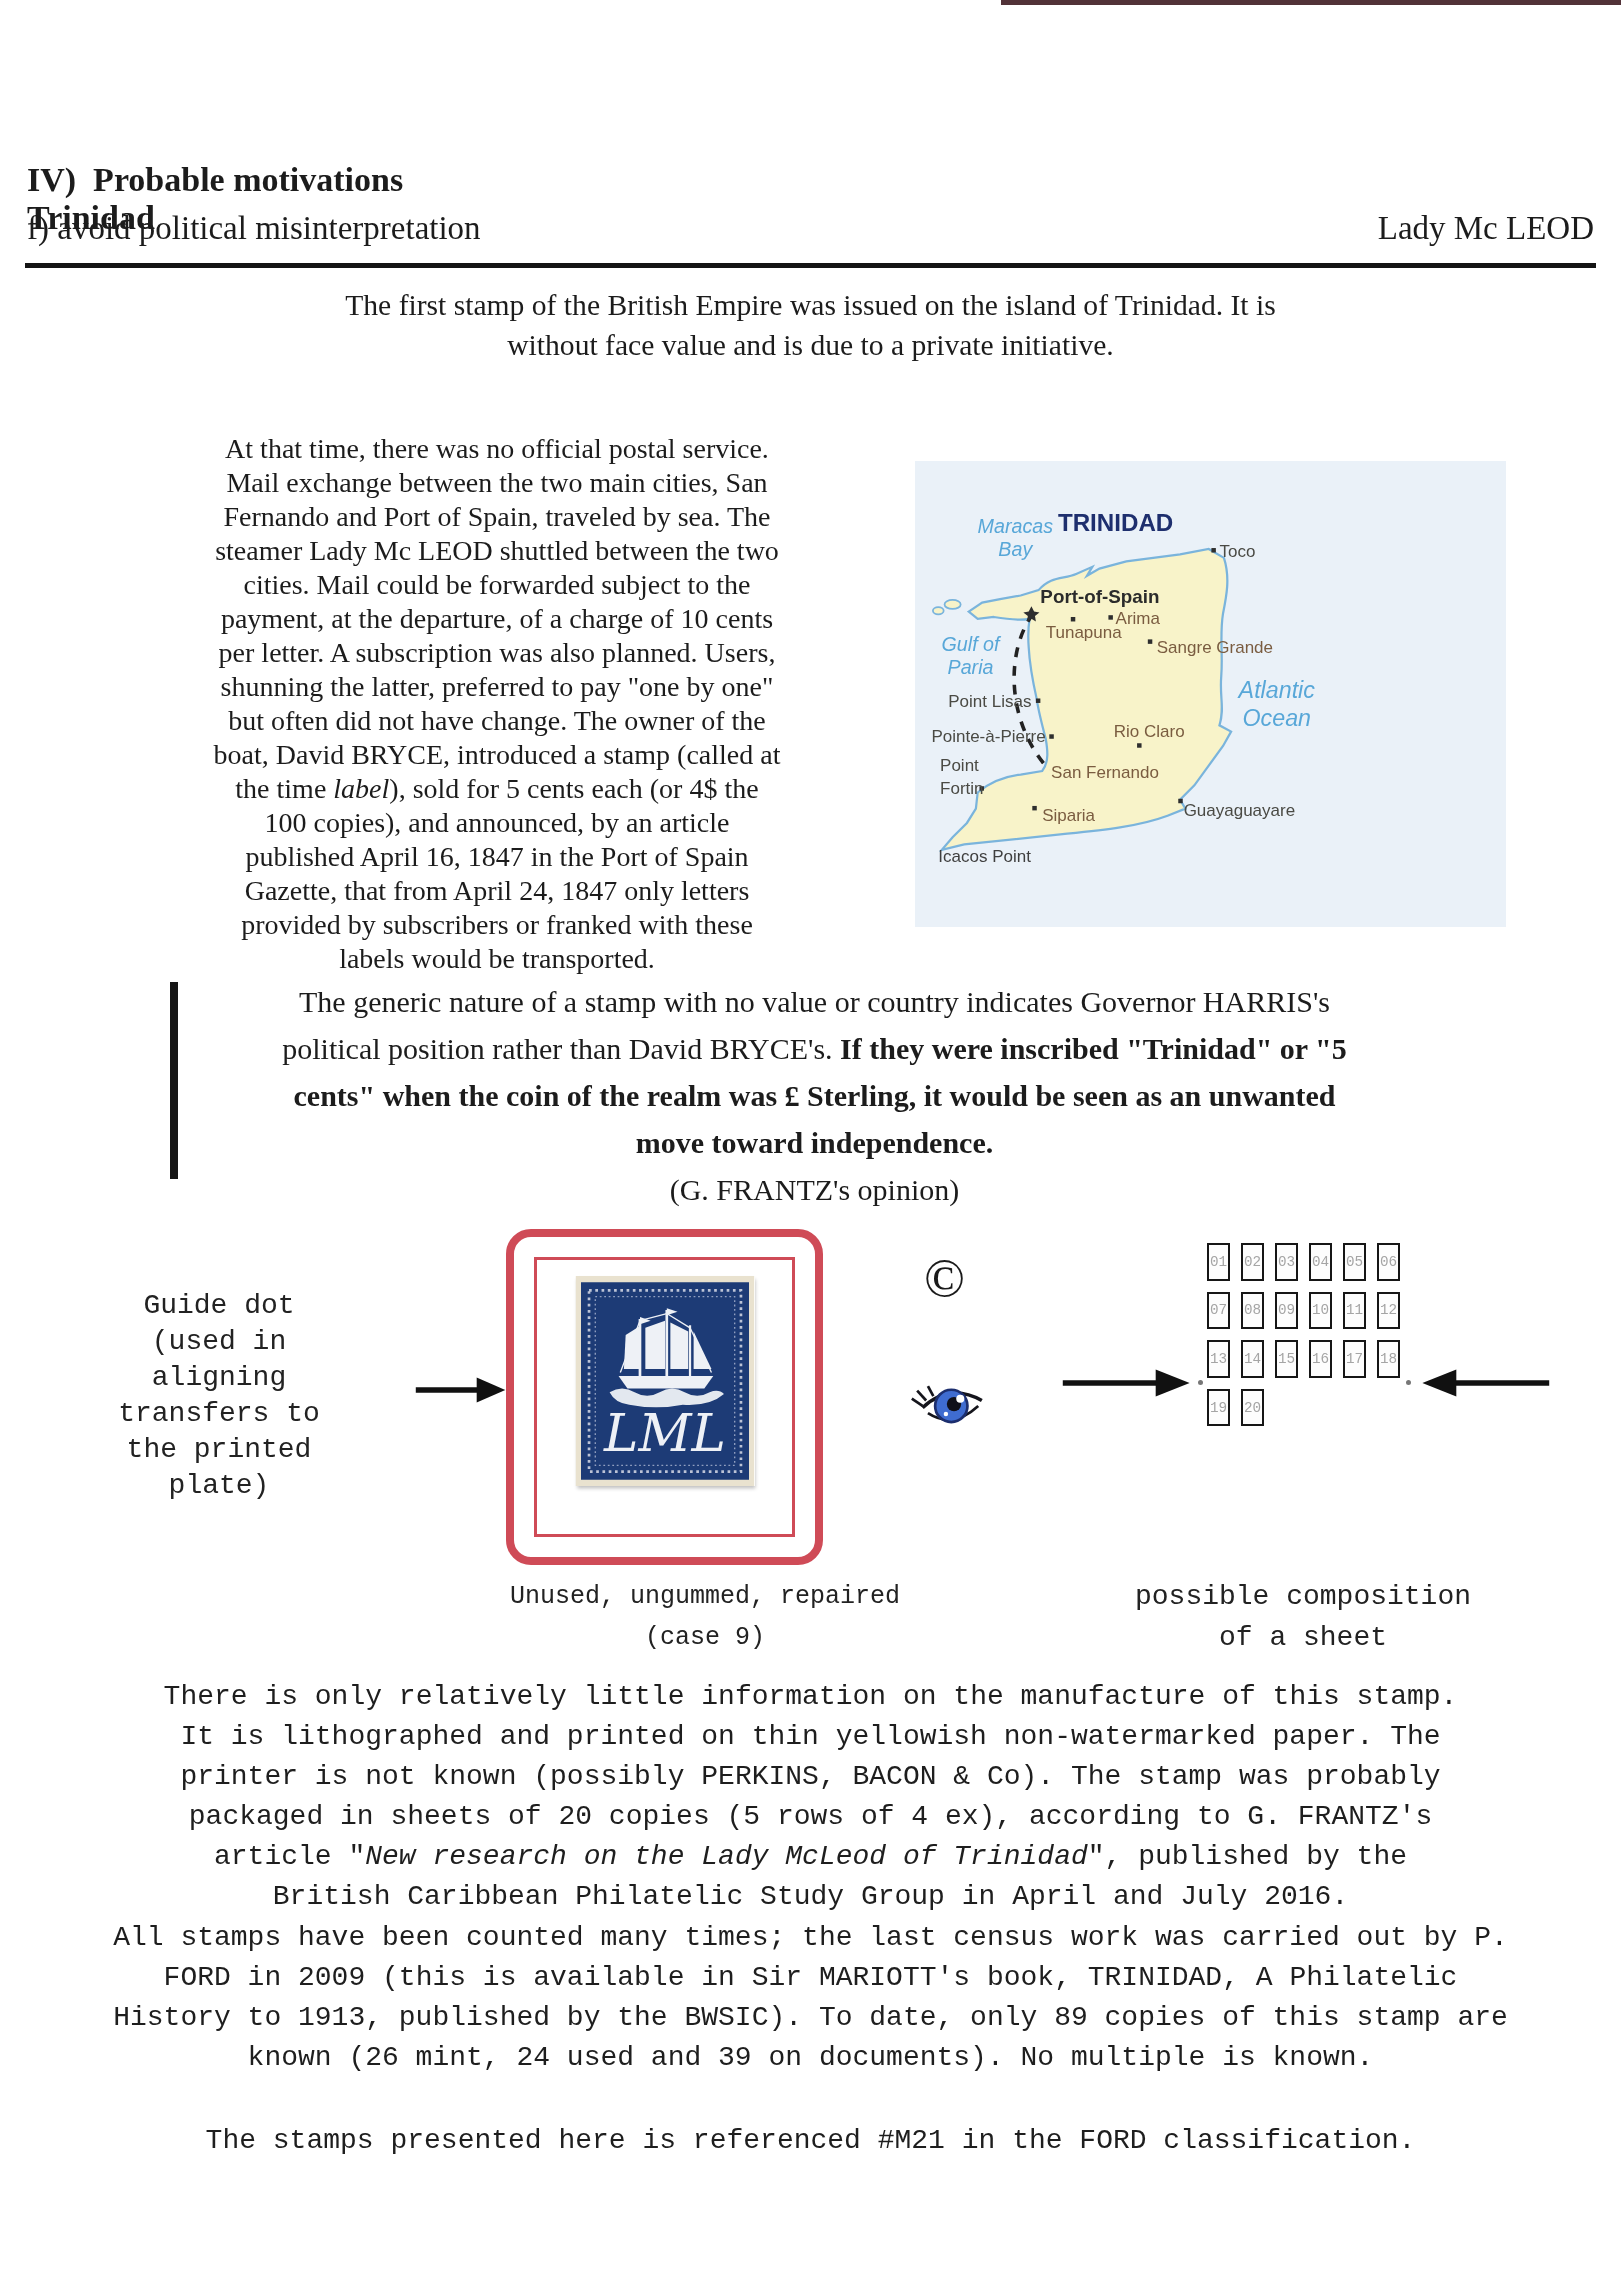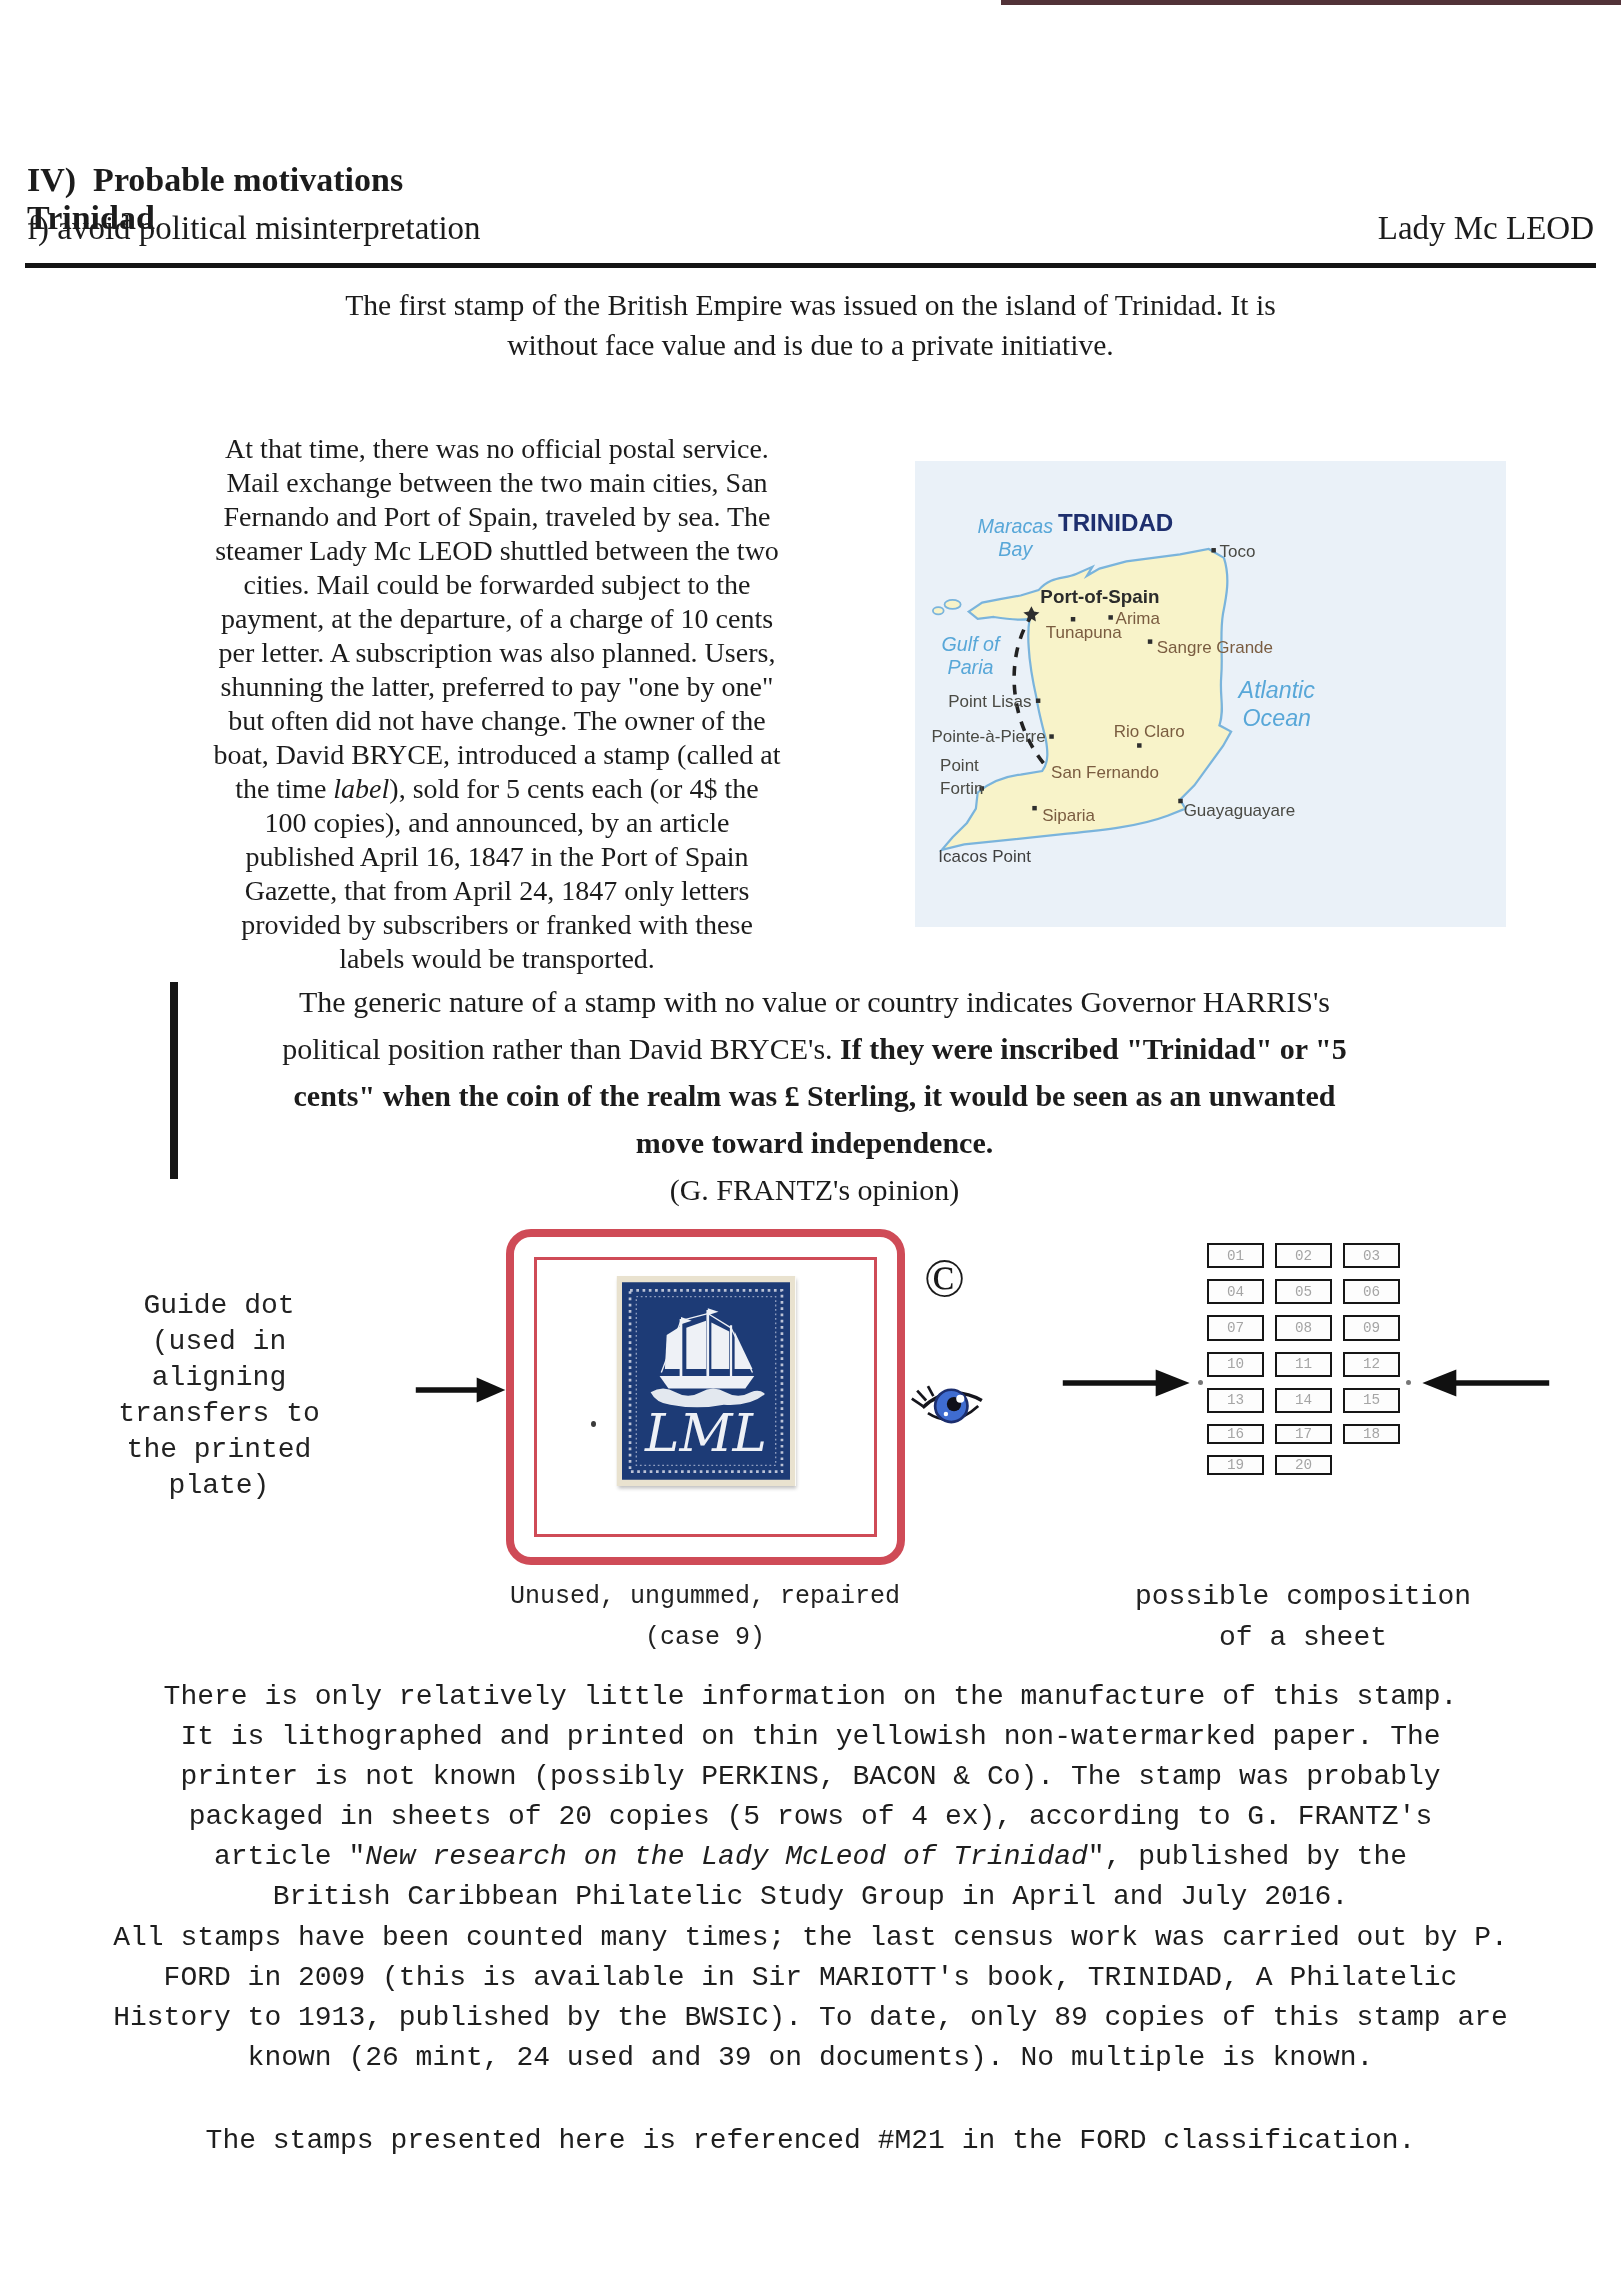--- a/index.html
+++ b/index.html
@@ -29,37 +29,37 @@
   .map svg{display:block;}
 
   
   .quote-bar{left:170px;top:982px;width:8px;height:197px;background:#161616;}
   .quote{left:210px;top:978px;width:1209px;text-align:center;font-size:30px;line-height:47px;}
   .quote b{font-weight:bold;}
 
   
   .guide-label{left:49px;top:1288px;width:340px;text-align:center;
                font-family:"Liberation Mono", monospace;font-size:28px;line-height:36px;color:#222;}
-  .stamp-card{left:506px;top:1229px;width:399px;height:336px;border:8px solid #cf4b57;
+  .stamp-card{left:506px;top:1229px;width:317px;height:336px;border:8px solid #cf4b57;
               border-radius:25px;box-sizing:border-box;background:#fff;}
   .stamp-card-inner{position:absolute;left:19.7px;top:19.7px;right:19.7px;bottom:19.7px;
                     border:3.6px solid #cf4b57;}
   .stamp{position:absolute;left:50%;top:39px;transform:translateX(-50%);width:179px;height:210px;
          box-shadow:1.8px 2.7px 3.6px rgba(0,0,0,0.25);}
   .guide-dot{position:absolute;left:77px;top:184px;width:5.4px;height:6.3px;background:#3a3a3a;border-radius:50%;}
   .copyright{left:924px;top:1247px;font-size:54px;color:#1a1a1a;font-family:"Liberation Serif",serif;}
   .eye{left:910px;top:1377px;}
   .cap{position:absolute;text-align:center;font-family:"Liberation Mono", monospace;
        font-size:25px;line-height:41px;color:#222;}
   .stamp-cap{left:497px;top:1576px;width:416px;}
   .sheet-cap{left:1124px;top:1576px;width:358px;font-size:28px;}
 
   
   .sheet-grid{left:1207px;top:1243px;width:193px;height:232px;display:grid;
-              grid-template-columns:repeat(3,1fr);grid-template-rows:repeat(5,1fr);gap:11px;}
+              grid-template-columns:repeat(6,1fr);grid-template-rows:repeat(5,1fr);gap:11px;}
   .sheet-cell{border:2.7px solid #161616;background:#fdfdfd;display:flex;align-items:center;justify-content:center;
               font-family:"Liberation Mono", monospace;font-size:14.3px;color:#a5a5a5;}
   .grid-dot{width:5.4px;height:5.4px;background:#777;border-radius:50%;}
 
   
   .mono{left:0;width:1621px;text-align:center;font-family:"Liberation Mono", monospace;
         font-size:28px;line-height:40px;color:#1e1e1e;}
   .man{top:1677px;}
   .census{top:1918px;}
   .refline{top:2121px;}

